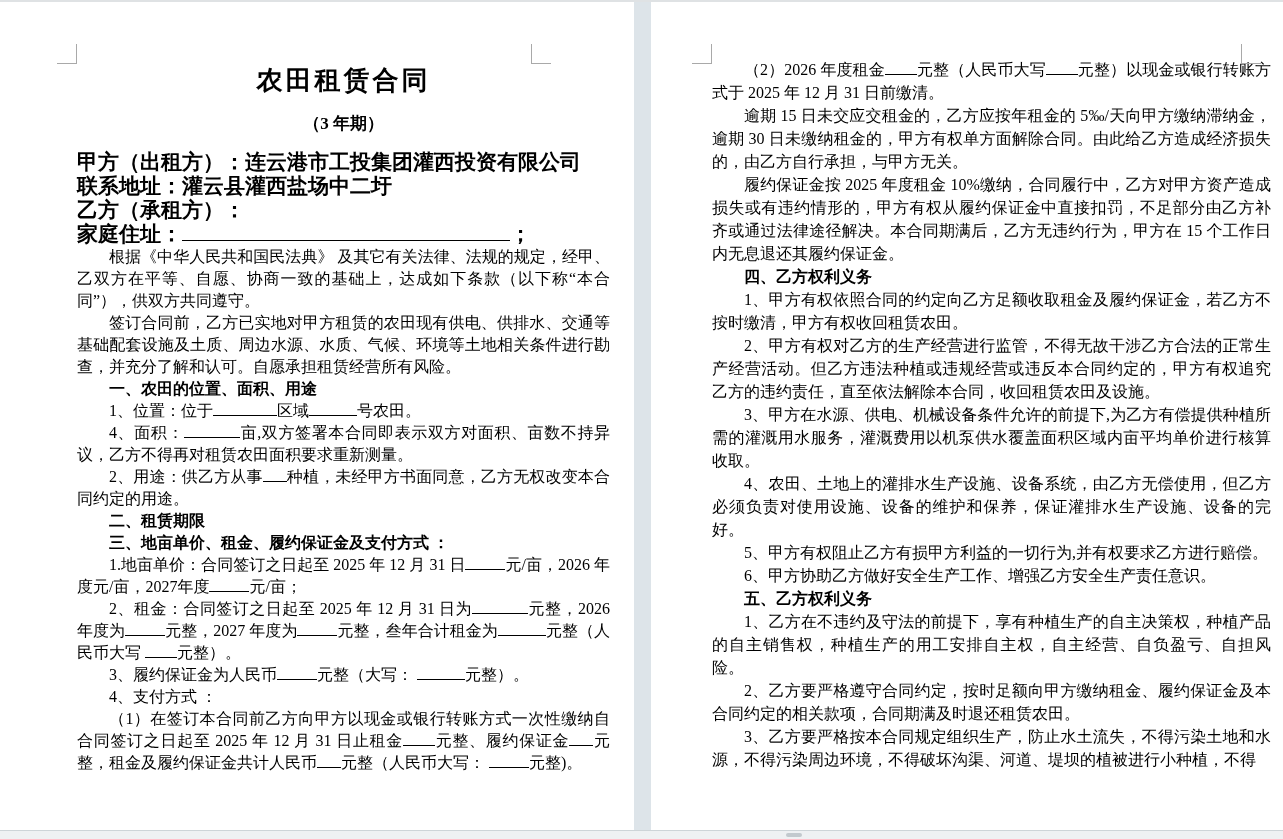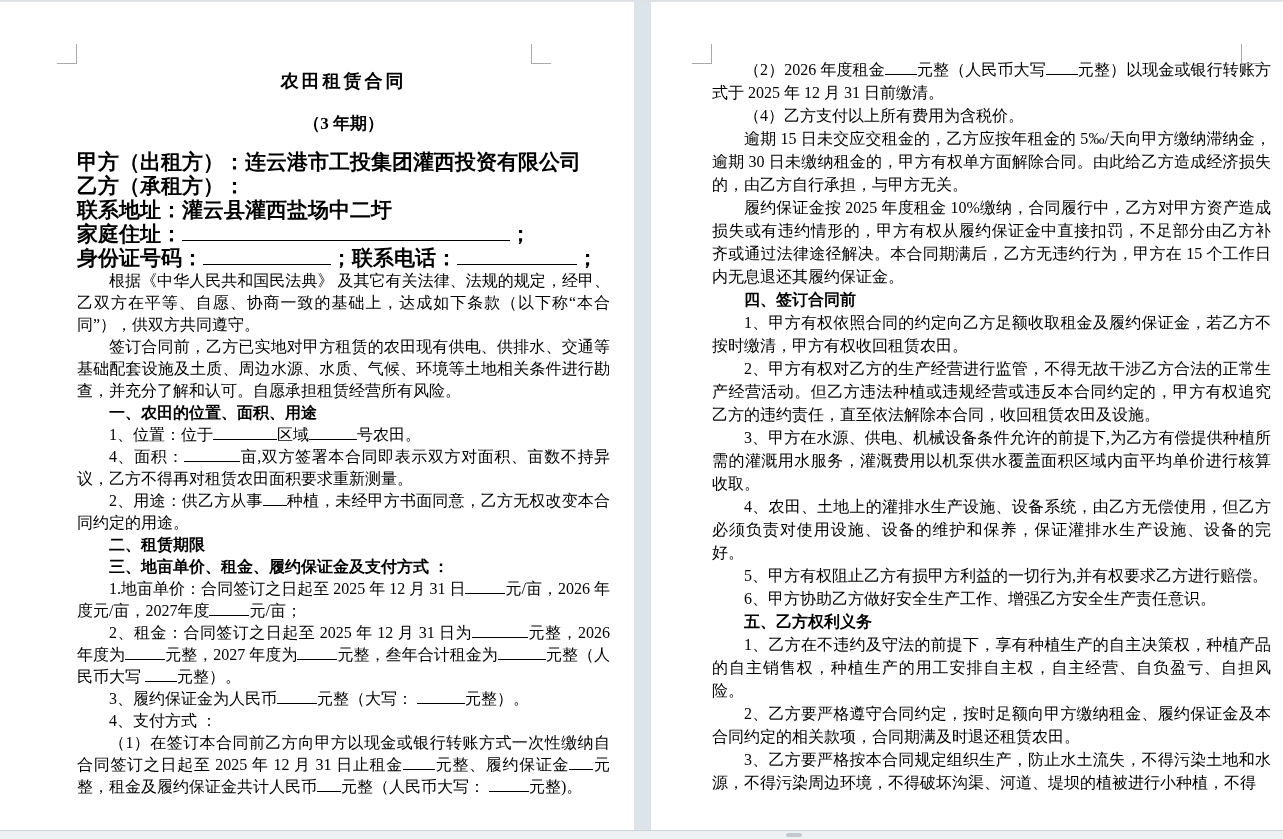--- a/index.html
+++ b/index.html
@@ -20,21 +20,21 @@
   
   .crop{position:absolute;width:19px;height:19px;border:0 solid #a9a9a9;}
   .crop.tl{border-right-width:1px;border-bottom-width:1px;}
   .crop.tr{border-left-width:1px;border-bottom-width:1px;}
   .page-1 .crop.tl{top:42px;left:57px;}
   .page-1 .crop.tr{top:42px;left:531px;}
   .page-2 .crop.tl{top:42px;left:41px;}
   .page-2 .crop.tr{top:42px;left:590px;}
 
   p{margin:0;}
-  .title{text-align:center;font-weight:bold;font-size:18px;line-height:38px;letter-spacing:3px;margin:4px 0 12px;}
+  .title{text-align:center;font-weight:bold;font-size:26px;line-height:38px;letter-spacing:3px;margin:4px 0 12px;}
   .subtitle{text-align:center;font-weight:bold;font-size:17px;line-height:24px;margin:12px 0 14px;}
   .party{font-weight:bold;font-size:21px;line-height:24px;text-align:left;}
   .body{font-size:16px;line-height:22px;text-indent:2em;text-align:justify;}
   .page-2 .body{line-height:23px;}
   .h{font-weight:bold;font-size:16px;line-height:22px;text-indent:2em;text-align:left;}
   .page-2 .h{line-height:23px;}
   .blank{display:inline-block;border-bottom:1px solid #000;height:15px;vertical-align:baseline;}
   .u{text-decoration:underline;text-underline-offset:3px;}
 </style>
 </head>
@@ -44,24 +44,23 @@
 
 <div class="pages">
 
   <div class="page page-1">
     <div class="crop tl"></div>
     <div class="crop tr"></div>
     <div>
         <p class="title"><span>农田租赁合同</span></p>
         <p class="subtitle"><span>（3 年期）</span></p>
         <p class="party"><span>甲方（出租方）：连云港市工投集团灌西投资有限公司</span></p>
+        <p class="party"><span>联系地址：灌云县灌西盐场中二圩</span></p>
         <p class="party"><span>乙方（承租方）：</span></p>
-        <p class="party"><span>联系地址：灌云县灌西盐场中二圩</span></p>
         <p class="party"><span>家庭住址：</span><span class="blank" style="width: 328px;"></span><span>；</span></p>
-        <p class="party"><span>身份证号码：</span><span class="blank" style="width: 128px;"></span><span>；联系电话：</span><span class="blank" style="width: 120px;"></span><span>；</span></p>
         <p class="body"><span>根据《中华人民共和国民法典》 及其它有关法律、法规的规定，经甲、乙双方在平等、自愿、协商一致的基础上，达成如下条款（以下称“本合同”），供双方共同遵守。</span></p>
         <p class="body"><span>签订合同前，乙方已实地对甲方租赁的农田现有供电、供排水、交通等基础配套设施及土质、周边水源、水质、气候、环境等土地相关条件进行勘查，并充分了解和认可。自愿承担租赁经营所有风险。</span></p>
         <p class="h"><span>一、农田的位置、面积、用途</span></p>
         <p class="body"><span>1、位置：位于</span><span class="blank" style="width: 64px;"></span><span>区域</span><span class="blank" style="width: 48px;"></span><span>号农田。</span></p>
         <p class="body"><span>4、面积：</span><span class="blank" style="width: 56px;"></span><span>亩,双方签署本合同即表示双方对面积、亩数不持异议，乙方不得再对租赁农田面积要求重新测量。</span></p>
         <p class="body"><span>2、用途：供乙方从事</span><span class="blank" style="width: 24px;"></span><span>种植，未经甲方书面同意，乙方无权改变本合同约定的用途。</span></p>
         <p class="h"><span>二、租赁期限</span></p>
         <p class="h"><span>三、地亩单价、租金、履约保证金及支付方式 ：</span></p>
         <p class="body"><span>1.地亩单价：合同签订之日起至 2025 年 12 月 31 日</span><span class="blank" style="width: 40px;"></span><span>元/亩，2026 年度元/亩，2027年度</span><span class="blank" style="width: 40px;"></span><span>元/亩；</span></p>
         <p class="body"><span>2、租金：合同签订之日起至 2025 年 12 月 31 日为</span><span class="blank" style="width: 56px;"></span><span>元整，2026 年度为</span><span class="blank" style="width: 40px;"></span><span>元整，2027 年度为</span><span class="blank" style="width: 40px;"></span><span>元整，叁年合计租金为</span><span class="blank" style="width: 48px;"></span><span>元整（人民币大写 </span><span class="blank" style="width: 32px;"></span><span>元整）。</span></p>
@@ -71,24 +70,23 @@
       </div>
   </div>
 
   <div class="page-gap"></div>
 
   <div class="page page-2">
     <div class="crop tl"></div>
     <div class="crop tr"></div>
     <div>
         <p class="body"><span>（2）2026 年度租金</span><span class="blank" style="width: 32px;"></span><span>元整（人民币大写</span><span class="blank" style="width: 32px;"></span><span>元整）以现金或银行转账方式于 2025 年 12 月 31 日前缴清。</span></p>
-        <p class="body"><span>（4）乙方支付以上所有费用为含税价。</span></p>
         <p class="body"><span>逾期 15 日未交应交租金的，乙方应按年租金的 5‰/天向甲方缴纳滞纳金，逾期 30 日未缴纳租金的，甲方有权单方面解除合同。由此给乙方造成经济损失的，由乙方自行承担，与甲方无关。</span></p>
         <p class="body"><span>履约保证金按 2025 年度租金 10%缴纳，合同履行中，乙方对甲方资产造成损失或有违约情形的，甲方有权从履约保证金中直接扣罚，不足部分由乙方补齐或通过法律途径解决。本合同期满后，乙方无违约行为，甲方在 15 个工作日内无息退还其履约保证金。</span></p>
-        <p class="h"><span>四、签订合同前</span></p>
+        <p class="h"><span>四、乙方权利义务</span></p>
         <p class="body"><span>1、甲方有权依照合同的约定向乙方足额收取租金及履约保证金，若乙方不按时缴清，甲方有权收回租赁农田。</span></p>
         <p class="body"><span>2、甲方有权对乙方的生产经营进行监管，不得无故干涉乙方合法的正常生产经营活动。但乙方违法种植或违规经营或违反本合同约定的，甲方有权追究乙方的违约责任，直至依法解除本合同，收回租赁农田及设施。</span></p>
         <p class="body"><span>3、甲方在水源、供电、机械设备条件允许的前提下,为乙方有偿提供种植所需的灌溉用水服务，灌溉费用以机泵供水覆盖面积区域内亩平均单价进行核算收取。</span></p>
         <p class="body"><span>4、农田、土地上的灌排水生产设施、设备系统，由乙方无偿使用，但乙方必须负责对使用设施、设备的维护和保养，保证灌排水生产设施、设备的完好。</span></p>
         <p class="body"><span>5、甲方有权阻止乙方有损甲方利益的一切行为,并有权要求乙方进行赔偿。</span></p>
         <p class="body"><span>6、甲方协助乙方做好安全生产工作、增强乙方安全生产责任意识。</span></p>
         <p class="h"><span>五、乙方权利义务</span></p>
         <p class="body"><span>1、乙方在不违约及守法的前提下，享有种植生产的自主决策权，种植产品的自主销售权，种植生产的用工安排自主权，自主经营、自负盈亏、自担风险。</span></p>
         <p class="body"><span>2、乙方要严格遵守合同约定，按时足额向甲方缴纳租金、履约保证金及本合同约定的相关款项，合同期满及时退还租赁农田。</span></p>
         <p class="body"><span>3、乙方要严格按本合同规定组织生产，防止水土流失，不得污染土地和水源，不得污染周边环境，不得破坏沟渠、河道、堤坝的植被进行小种植，不得</span></p>

